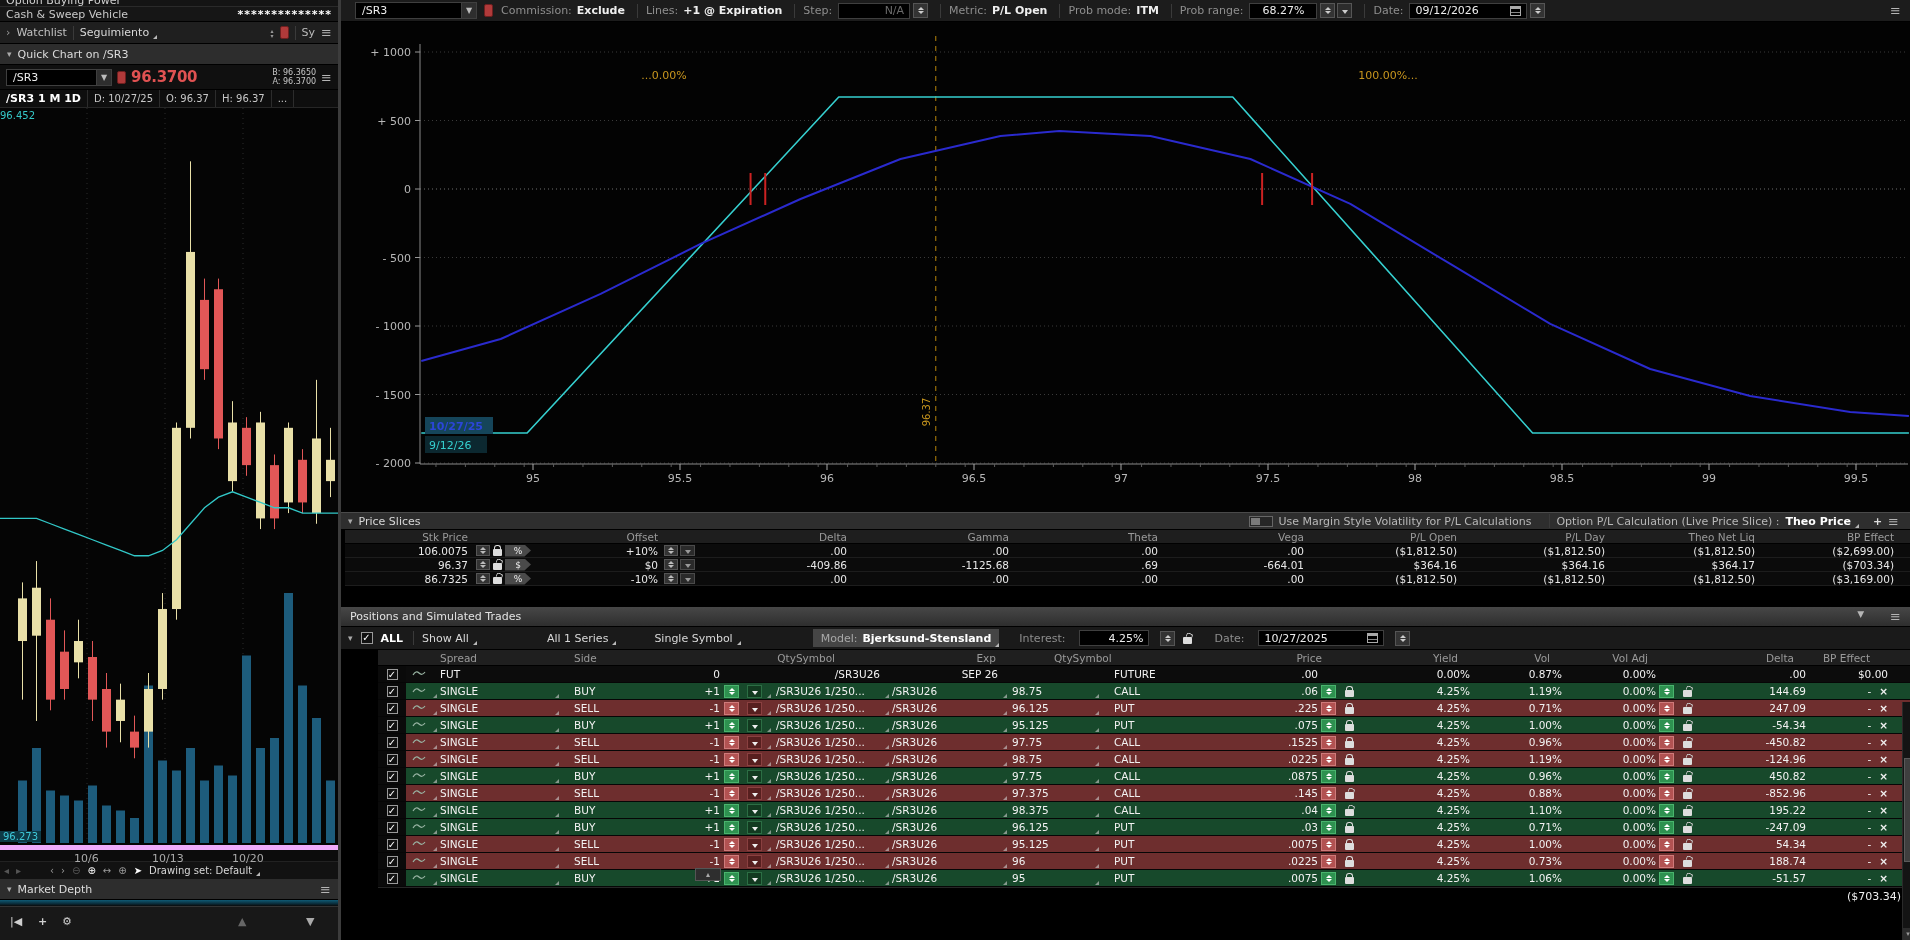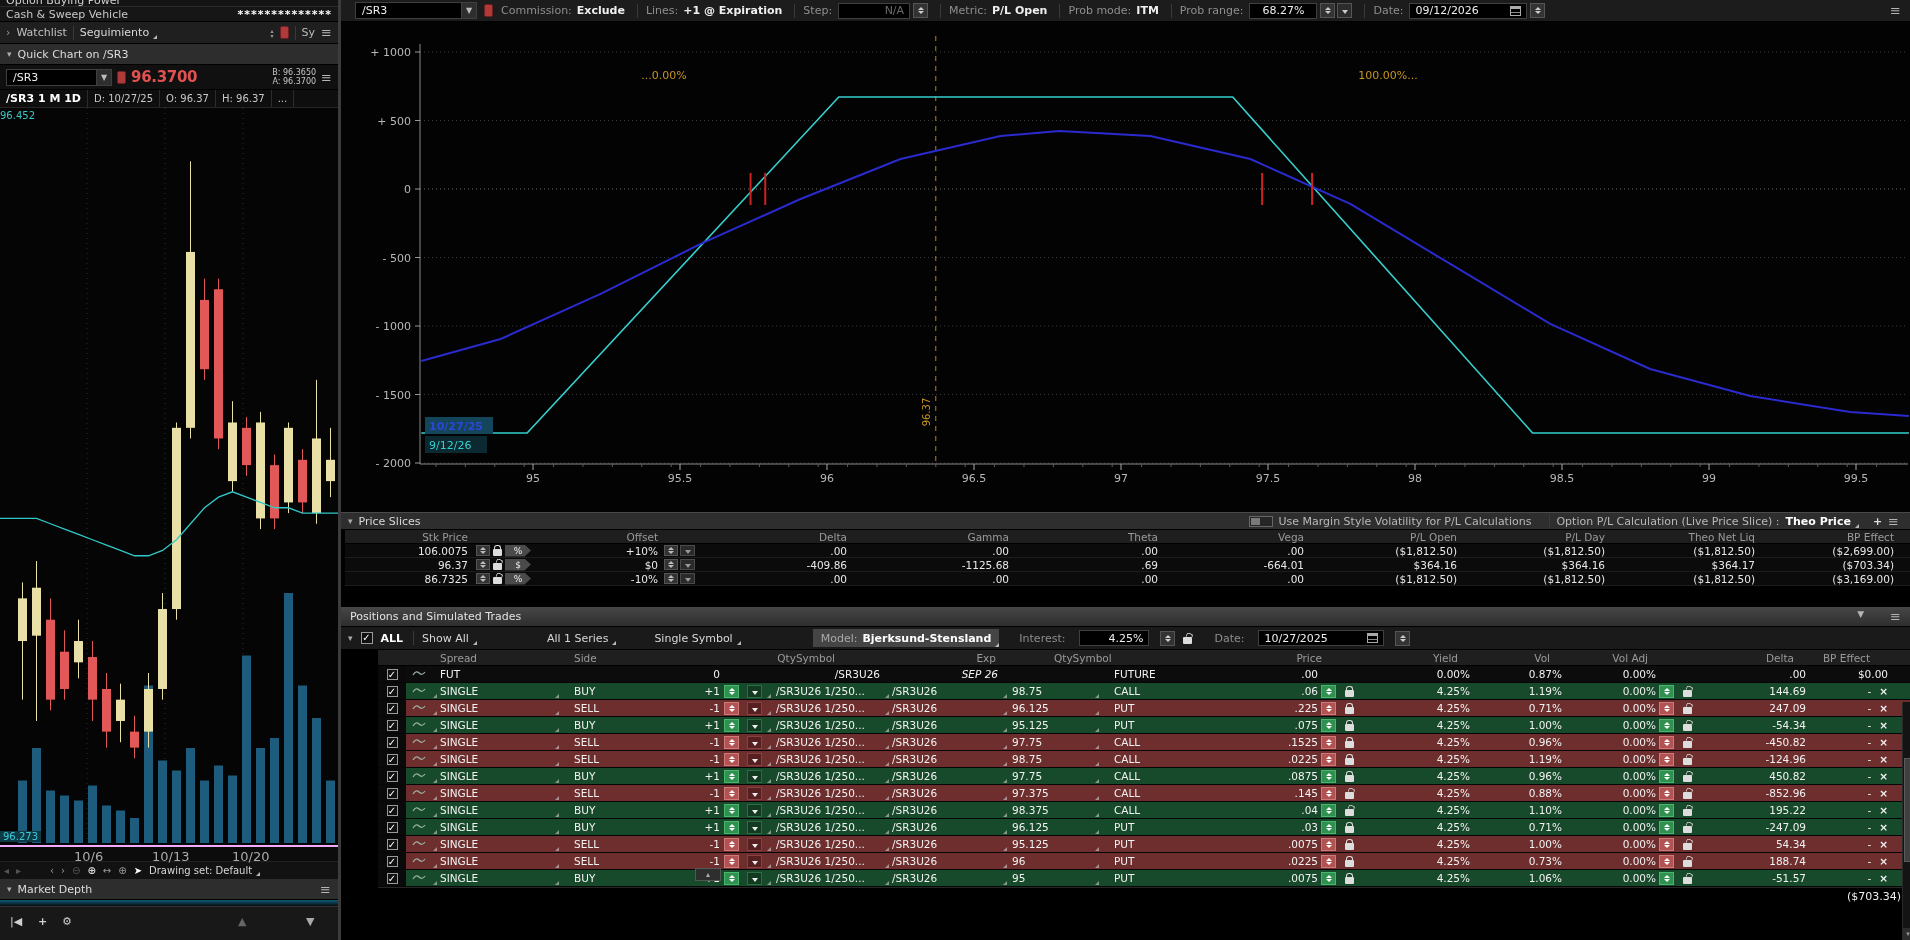--- a/index.html
+++ b/index.html
@@ -29,21 +29,21 @@
 .combo .cb-btn{width:15px;height:100%;background:#2e2e2e;border-left:1px solid #3f3f3f;
   display:flex;align-items:center;justify-content:center;color:#bbb;font-size:8px}
 .last-px{color:#e05252;font-weight:bold;font-size:15px;letter-spacing:-.3px}
 .ba-block{margin-left:auto;display:flex;flex-direction:column;line-height:9px;font-size:8px;color:#c8c8c8;text-align:right}
 .ohlc-row{height:18px;display:flex;background:#0e0e0e;border-bottom:1px solid #262626;font-size:10px;color:#c8c8c8}
 .ohlc-row .oc{display:flex;align-items:center;padding:0 6px;border-right:1px solid #2c2c2c;white-space:nowrap;overflow:hidden}
 .ohlc-row .oc.bold{color:#fff;font-weight:bold;font-size:11px}
 .qc-chart{position:relative;height:737px;background:#050505;overflow:hidden}
 .qc-topval{position:absolute;left:0;top:2px;color:#35c8c8;font-size:10px}
 .qc-botval{position:absolute;left:0;bottom:3px;background:#0e3a46;color:#3fc8d8;font-size:10px;padding:0 3px}
-.time-axis{position:relative;height:16px;background:#0c0c0c;border-top:2px solid #f0abfc;color:#aaa;font-size:13px}
+.time-axis{position:relative;height:16px;background:#0c0c0c;border-top:5px solid #f0abfc;color:#aaa;font-size:11px}
 .time-axis span{position:absolute;top:2px}
 .qc-toolbar{height:18px;display:flex;align-items:center;background:#121212;border-top:1px solid #222;padding:0 4px;gap:7px;color:#999;font-size:10px}
 .qc-toolbar .ic{font-size:10px}
 .qc-toolbar .dim{color:#555}
 .qc-toolbar .bright{color:#fff}
 .md-gradient{height:6px;background:linear-gradient(to bottom,#0f5a74,#0a2e3c 60%,#0a0a0a)}
 .sb-bottom{height:34px;background:#181818;border-top:1px solid #333;position:relative}
 .sb-bottom .bic{position:absolute;top:8px;color:#cfcfcf;font-size:11px}
 
 
@@ -605,21 +605,21 @@
               <span><svg width="14" height="9" viewBox="0 0 14 9">
                   <path d="M1 6 Q4 1 7 4 T13 3" stroke="#9ab5a4" fill="none" stroke-width="1.2"></path>
                 </svg></span>
             </div>
             <div class="cl-spread">FUT</div>
             <div class="cl-side"></div>
             <div class="cl-qty">0</div>
             <div class="cl-step"></div>
             <div class="cl-dd"></div>
             <div class="cl-sym1" style="justify-content: flex-end; padding-right: 4px;">/SR3U26</div>
-            <div class="cl-sym2" style="justify-content: flex-end; padding-right: 4px; font-style: italic;">SEP 26</div>
+            <div class="cl-sym2" style="justify-content: flex-end; padding-right: 4px;">SEP 26</div>
             <div class="cl-strike"></div>
             <div class="cl-type">FUTURE</div>
             <div class="cl-price">.00</div>
             <div class="cl-pstep"></div>
             <div class="cl-plock"></div>
             <div class="cl-yield">0.00%</div>
             <div class="cl-vol">0.87%</div>
             <div class="cl-voladj">0.00%</div>
             <div class="cl-vstep"></div>
             <div class="cl-vlock"></div>

